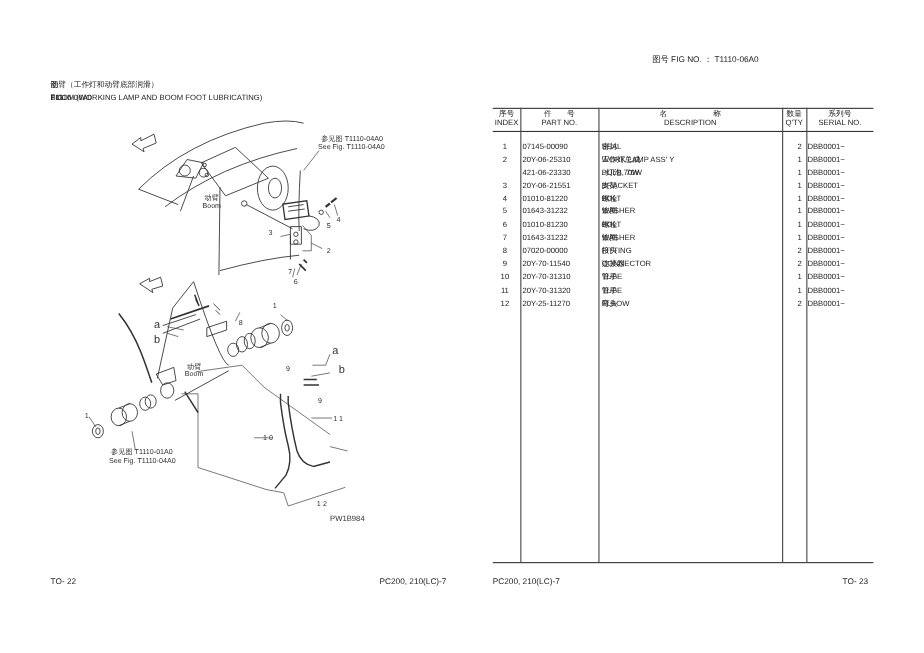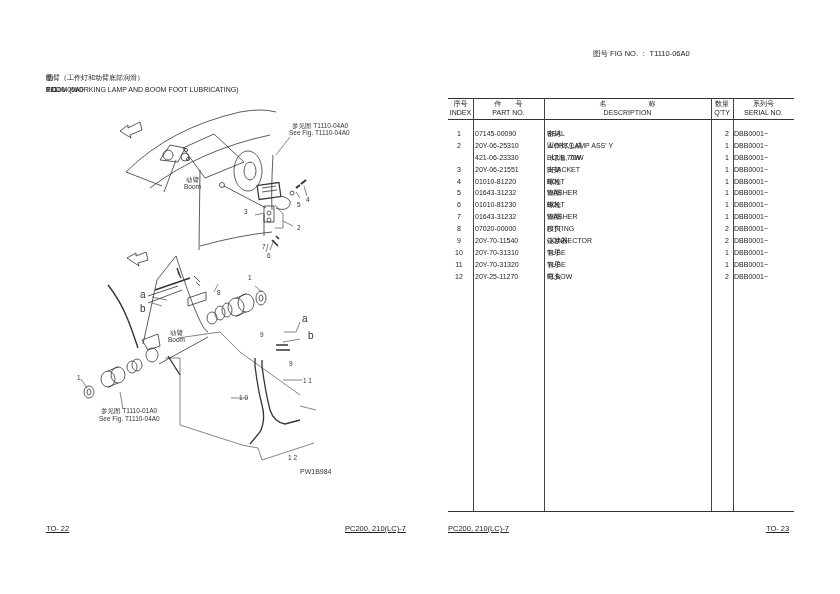--- a/index.html
+++ b/index.html
@@ -29,21 +29,21 @@
   .c-idx { left:0; width:22px; text-align:center; }
   .c-part { left:27px; }
   .c-desc { left:99px; width:256px; display:flex; }
   .c-desc .cn { flex:none; }
   .c-desc .dots { flex:1; border-bottom:1px dotted #888; margin:0 1px 4px 1px; }
   .c-desc .en { flex:none; }
   .c-qty { left:263px; width:18px; text-align:right; }
   .c-ser { left:286px; }
 
   
-  .footer { font-size:7.5px;text-decoration:underline; }
+  .footer { font-size:7.5px; }
   #footer-left-page { left:46px; top:524px; }
   #footer-left-model { left:345px; top:524px; }
   #footer-right-model { left:448px; top:524px; }
   #footer-right-page { left:766px; top:524px; }
 
   svg text { font-family:"Liberation Sans", sans-serif; }
 </style>
 </head>
 <body>
 

